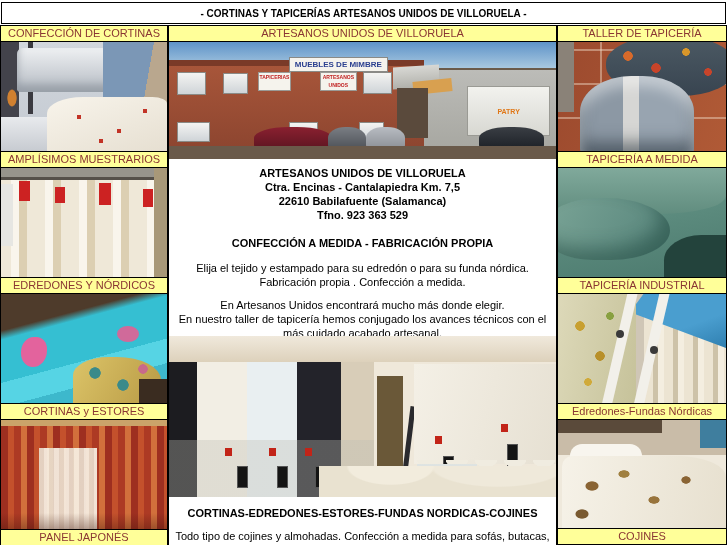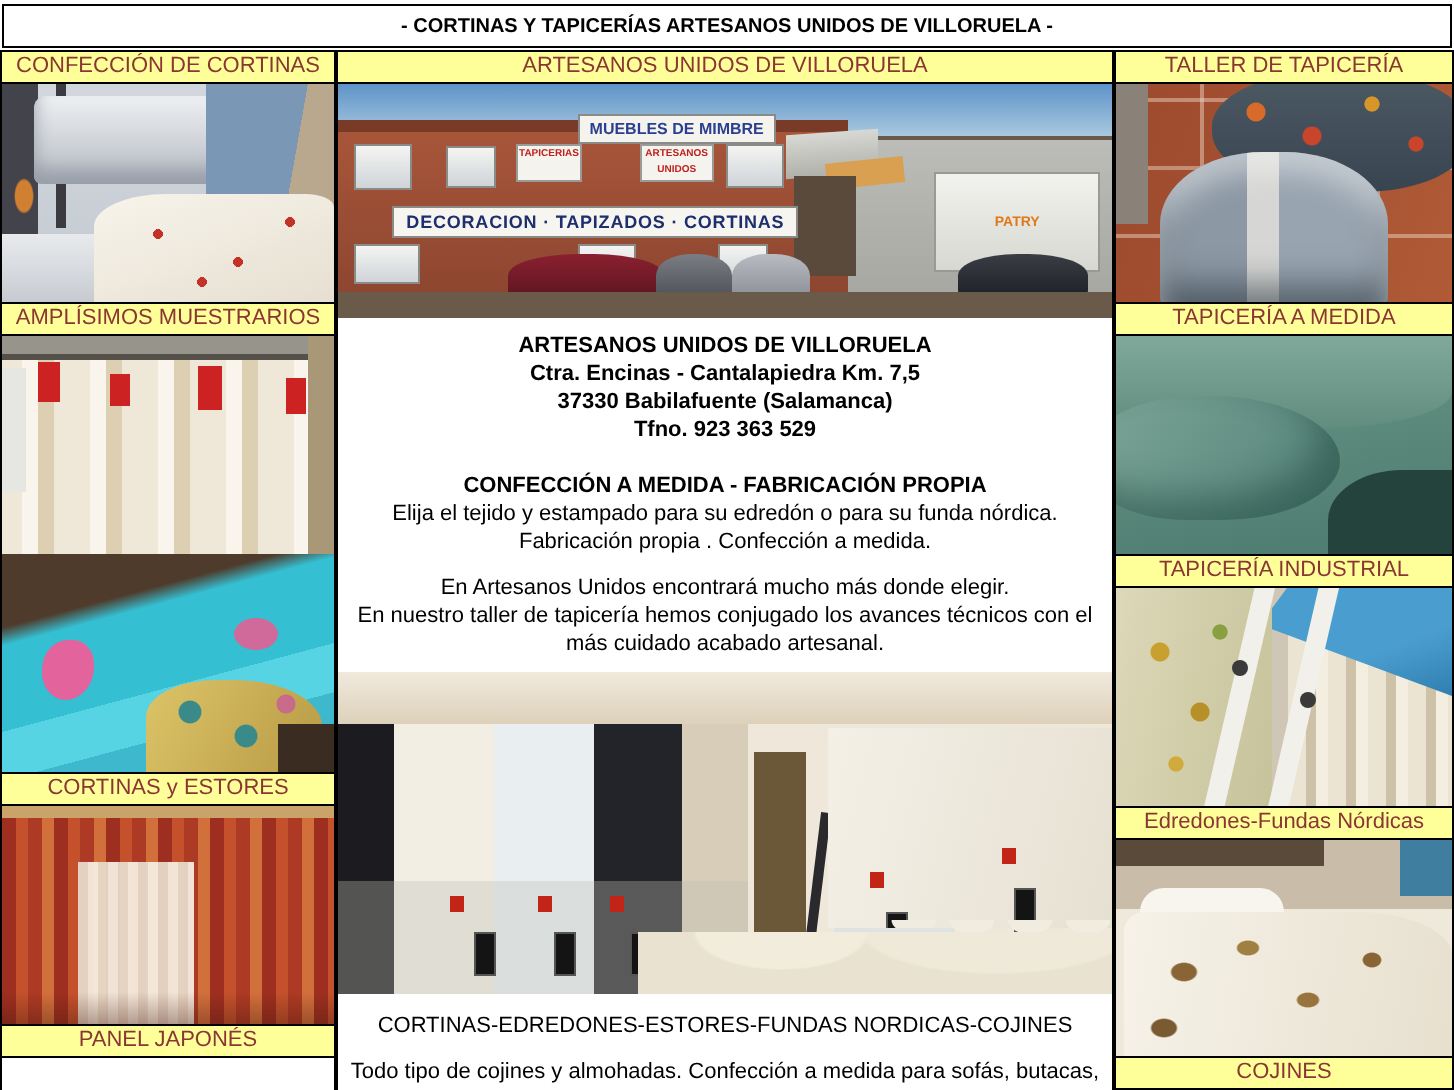--- a/index.html
+++ b/index.html
@@ -19,24 +19,24 @@
        background:#ffff99;color:#8a3633;font-size:11px;line-height:15px;
        text-align:center;overflow:hidden;white-space:nowrap;}
   .hdr.mixed{font-size:11px;}
   .photo{position:relative;height:109px;overflow:hidden;background:#ddd;}
   .shape{position:absolute;}
 
   
   .c-text{height:177px;overflow:hidden;text-align:center;font-size:11px;line-height:14px;padding:7px 6px 0;box-sizing:border-box;}
   .c-text .b{font-weight:bold;}
   .slogan{margin-top:14px;font-weight:bold;}
-  .para{}
+  .para{margin-top:11px;}
   .para2{margin-top:9px;}
   .c-bottom{text-align:center;font-size:11px;line-height:14px;padding:9px 6px 0;}
-  .products{font-weight:normal;}
+  .products{font-weight:bold;}
   .c-bottom .para{margin-top:9px;}
 
   
 
   
   .ph-sewing{background:linear-gradient(#d2d7dd,#c3c9d1);}
   .sw-dark{left:0;top:0;width:18px;height:100%;
     background:radial-gradient(5px 9px at 11px 56px,#d08030 85%,rgba(0,0,0,0)),#43434b;}
   .sw-pillar{left:27px;top:0;width:5px;height:72px;background:#3a3a40;}
   .sw-machine{left:16px;top:6px;width:104px;height:44px;border-radius:6px 10px 4px 4px;
@@ -223,20 +223,21 @@
 
       <div class="hdr">AMPLÍSIMOS MUESTRARIOS</div>
       <div class="photo ph-samples">
         <div class="shape smp-top"></div>
         <div class="shape smp-rod"></div>
         <div class="shape smp-tags"></div>
         <div class="shape smp-left"></div>
         <div class="shape smp-right"></div>
       </div>
 
+      <div class="hdr">EDREDONES Y NÓRDICOS</div>
       <div class="photo ph-quilt">
         <div class="shape q-pink"></div>
         <div class="shape q-pinktop"></div>
         <div class="shape q-pillow"></div>
         <div class="shape q-corner"></div>
       </div>
 
       <div class="hdr">CORTINAS y ESTORES</div>
       <div class="photo ph-curtains">
         <div class="shape c-rod"></div>
@@ -260,33 +261,32 @@
         <div class="shape b-entry"></div>
         <div class="shape b-win b-w1"></div>
         <div class="shape b-win b-w2"></div>
         <div class="shape b-win b-w3"></div>
         <div class="shape b-win b-w4"></div>
         <div class="shape b-win b-w5"></div>
         <div class="shape b-win b-w6"></div>
         <div class="shape b-sign-mimbre">MUEBLES DE MIMBRE</div>
         <div class="shape b-sign-sm b-sign-tap">TAPICERIAS</div>
         <div class="shape b-sign-sm b-sign-art">ARTESANOS UNIDOS</div>
-        <div class="shape b-banner">DECORACION · TAPIZADOS · CORTINAS</div>
         <div class="shape b-truck">PATRY</div>
         <div class="shape b-car b-car1"></div>
         <div class="shape b-car b-car2"></div>
         <div class="shape b-car b-car3"></div>
         <div class="shape b-car b-car4"></div>
         <div class="shape b-ground"></div>
       </div>
 
       <div class="c-text">
         <div class="b">ARTESANOS UNIDOS DE VILLORUELA</div>
         <div class="b">Ctra. Encinas - Cantalapiedra Km. 7,5</div>
-        <div class="b">37330 Babilafuente (Salamanca)</div>
+        <div class="b">22610 Babilafuente (Salamanca)</div>
         <div class="b">Tfno. 923 363 529</div>
         <div class="slogan">CONFECCIÓN A MEDIDA - FABRICACIÓN PROPIA</div>
         <div class="para">Elija el tejido y estampado para su edredón o para su funda nórdica. Fabricación propia . Confección a medida.</div>
         <div class="para para2">
           <div>En Artesanos Unidos encontrará mucho más donde elegir.</div>
           <div>En nuestro taller de tapicería hemos conjugado los avances técnicos con el más cuidado acabado artesanal.</div>
         </div>
       </div>
 
       <div class="photo ph-room">

